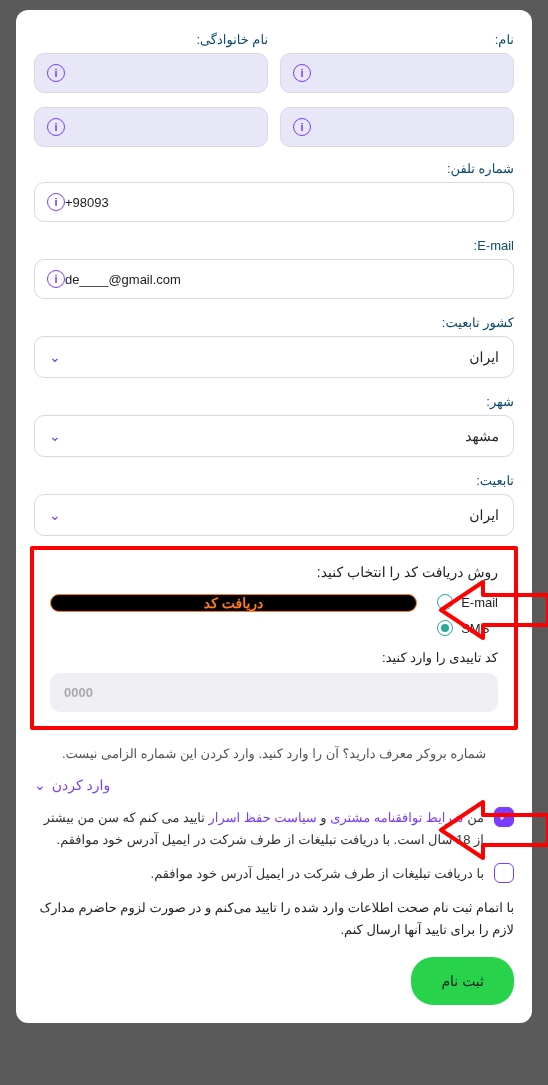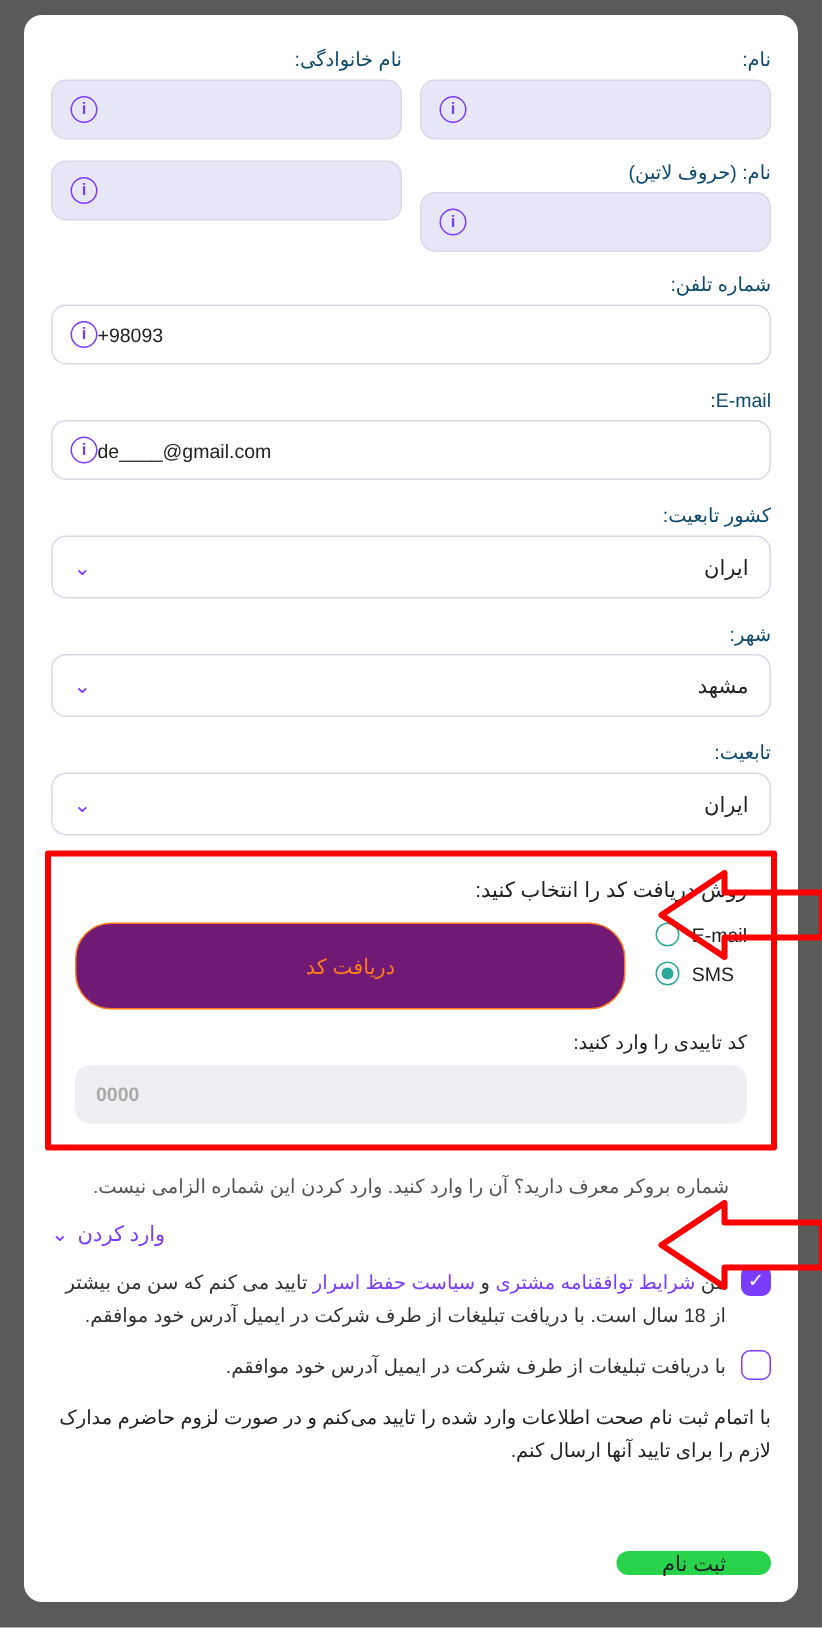--- a/index.html
+++ b/index.html
@@ -100,27 +100,28 @@
 }
 .radio.checked::after {
   content: "";
   width: 8px; height: 8px;
   background: #2aa89a;
   border-radius: 50%;
 }
 .get-code-btn {
   border: 1.5px solid #ff7a1a;
   color: #ff7a1a;
-  background: #701a75;
+  background: #000000;
   border-radius: 24px;
-  padding: 20px 28px;
+  padding: 0 28px;
   font-size: 14px;
   flex: 1;
   text-align: center;
   cursor: pointer;
+  font-weight: bold;
 }
 .confirm-label {
   font-size: 13px;
   color: #222;
   margin: 14px 0 8px 0;
   text-align: right;
 }
 .code-input {
   background: #efeff3;
   border: none;
@@ -178,24 +179,23 @@
   line-height: 1.7;
   text-align: right;
   margin-bottom: 16px;
 }
 .submit-wrap { display: flex; justify-content: flex-start; }
 .submit-btn {
   background: #28d24b;
   color: #222;
   border: none;
   border-radius: 22px;
-  padding: 0 30px;
+  padding: 16px 30px;
   font-size: 14px;
   cursor: pointer;
-  margin-top: 40px;
 }
 .arrow {
   position: absolute;
   right: -5px;
   pointer-events: none;
 }
 .arrow svg { display: block; }
 </style>
 </head>
 <body>
@@ -214,21 +214,20 @@
       <div class="label">نام خانوادگی:</div>
       <div class="input-wrap lavender">
         <span class="val"></span>
         <span class="info-ic">i</span>
       </div>
     </div>
   </div>
 
   <div class="row">
     <div class="col">
-      <div class="label">نام: (حروف لاتین)</div>
       <div class="input-wrap lavender">
         <span class="val"></span>
         <span class="info-ic">i</span>
       </div>
     </div>
     <div class="col">
       <div class="input-wrap lavender">
         <span class="val"></span>
         <span class="info-ic">i</span>
       </div>

